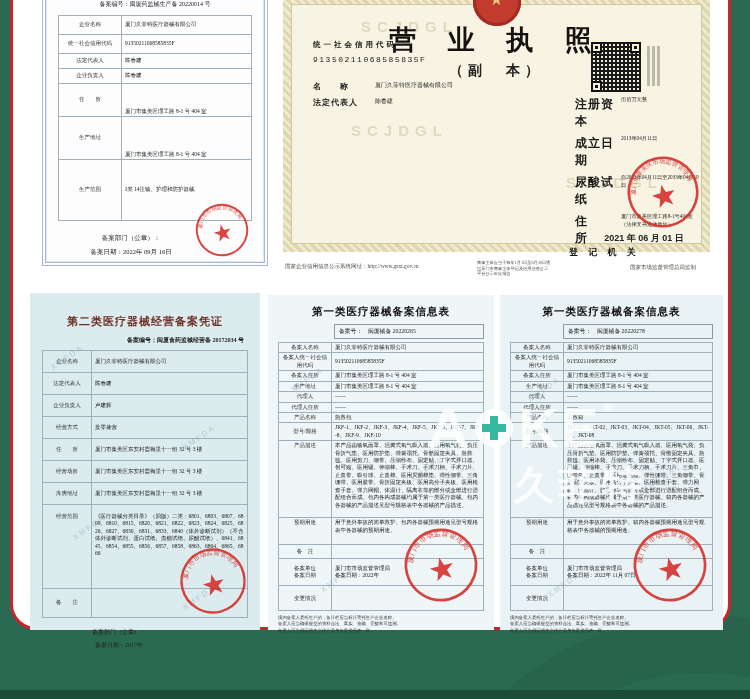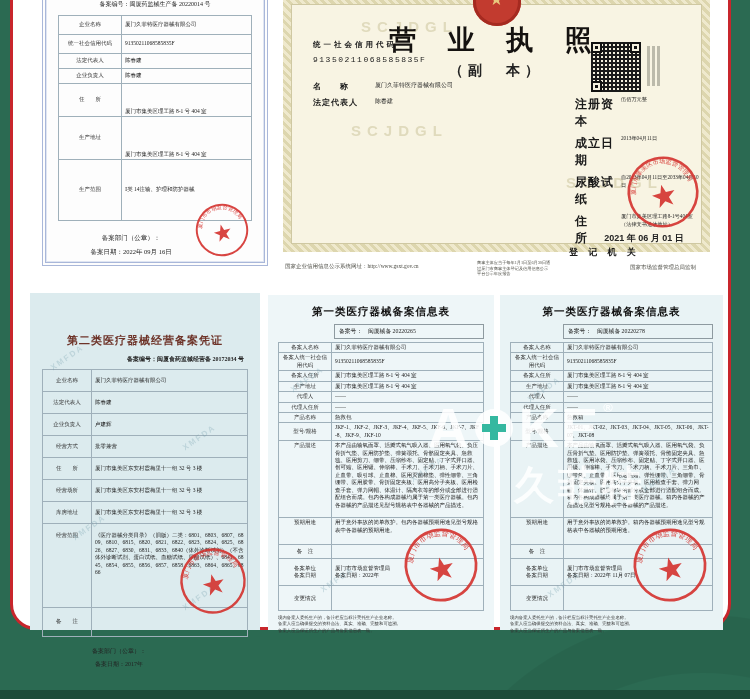--- a/index.html
+++ b/index.html
@@ -75,21 +75,21 @@
   .lf-r{left:630px;top:264px;}
   
   .wm{position:absolute;pointer-events:none;font-weight:bold;}
   .wm-lic{color:rgba(185,175,125,.38);font-size:15px;letter-spacing:6px;
           font-family:"Liberation Sans",sans-serif;}
   .wm-fda{color:rgba(110,155,170,.28);font-size:8px;letter-spacing:2px;transform:rotate(-35deg);
           font-family:"Liberation Sans",sans-serif;}
   
   .doc-op{position:absolute;left:30px;top:293px;width:230px;height:337px;background:#dcebee;
           box-sizing:border-box;padding:0 12px;z-index:3;}
-  .doc-op .title{margin-top:40px;text-align:center;font-size:11px;font-weight:bold;color:#6d3328;
+  .doc-op .title{margin-top:21px;text-align:center;font-size:11px;font-weight:bold;color:#6d3328;
                  letter-spacing:1px;}
   .doc-op .recno{margin-top:7px;text-align:right;padding-right:4px;font-size:6px;font-weight:bold;color:#222;}
   .doc-op table{margin-top:5px;}
   .t-op td{border-color:#93a7ae;}
   .t-op td.lb{width:42px;}
   .t-op tr td{height:19px;}
   .t-op tr:nth-child(8) td{height:74px;vertical-align:top;padding-top:8px;}
   .t-op tr:nth-child(9) td{height:26px;}
   .doc-op .stampline{margin-top:8px;text-align:center;font-size:6px;color:#222;
                      padding-right:52px;line-height:2.2;}

